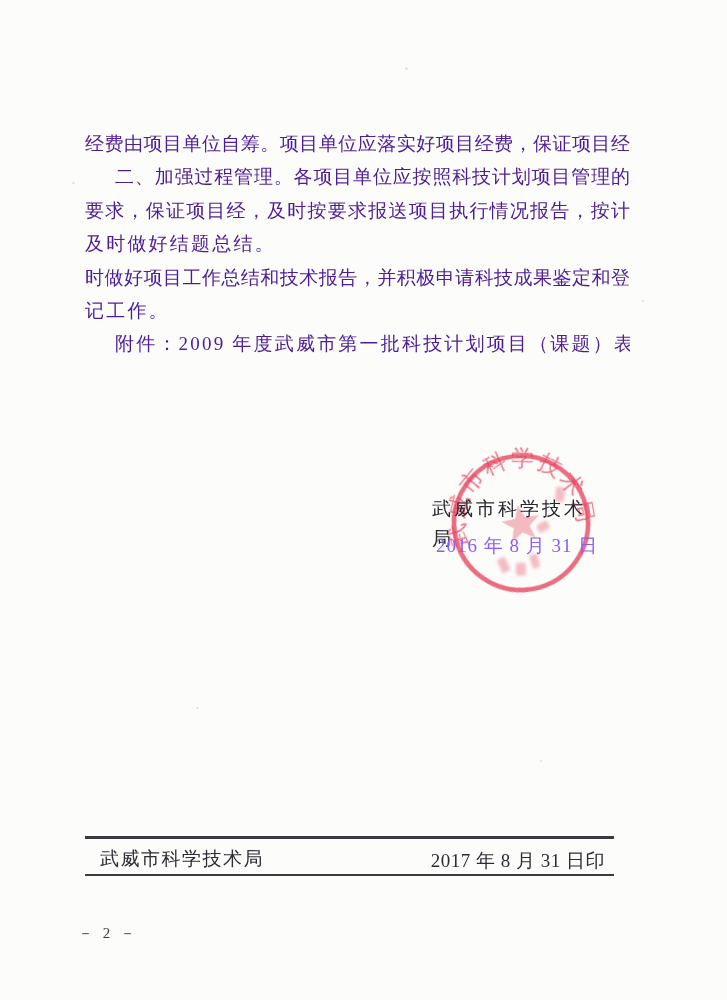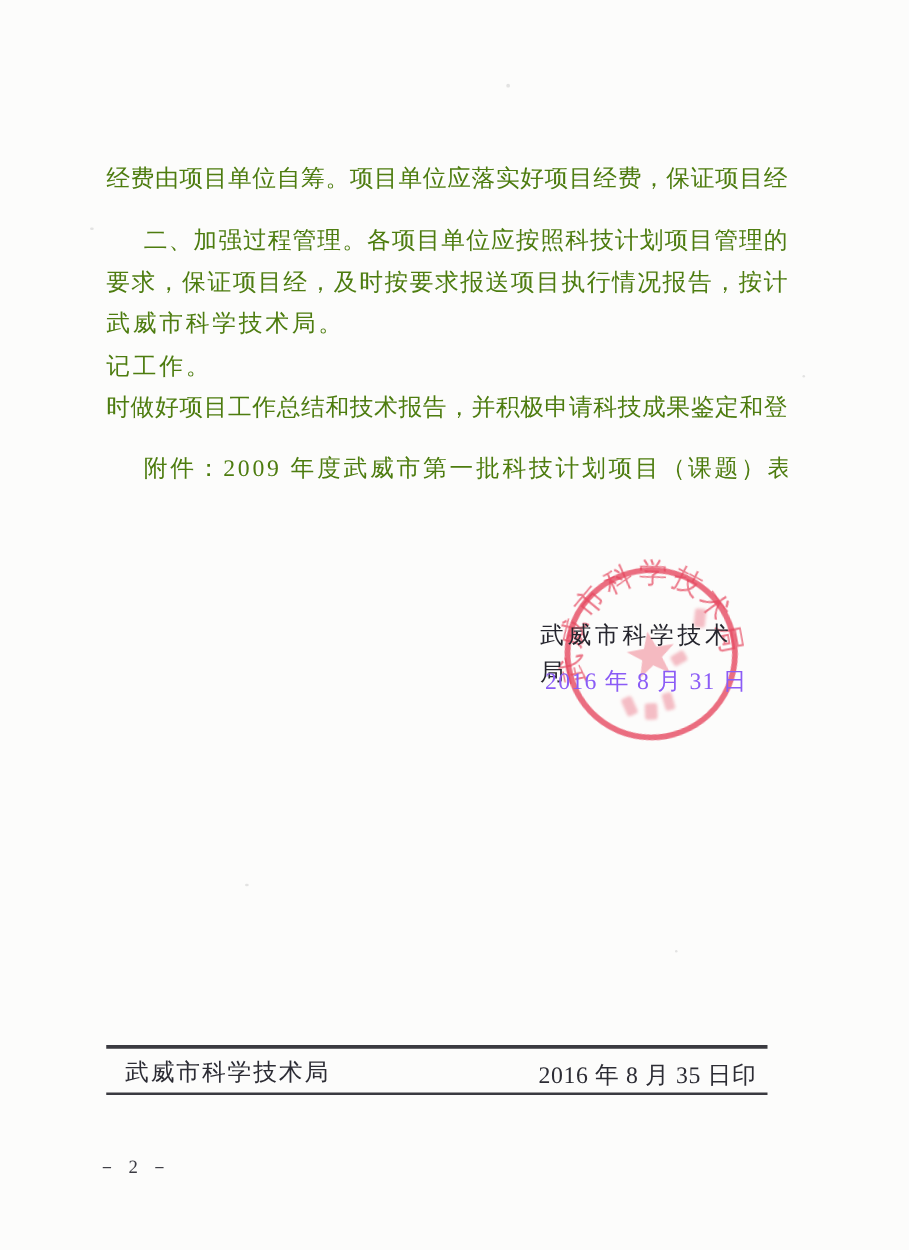--- a/index.html
+++ b/index.html
@@ -8,29 +8,29 @@
     background:#fcfcfb;
     font-family:"Liberation Serif","DejaVu Serif",serif;
     color:#2b2b32;
   }
   .page{position:absolute;inset:0;}
 
   
   .doc-body{
     position:absolute;left:85px;top:127px;width:545px;
     font-size:19px;line-height:33.4px;
-    color:#4d7c0f;
+    color:#4c1d95;
   }
   .para{margin:0;padding:0;}
   .line{height:33.4px;overflow:hidden;white-space:nowrap;}
   .line.fill{
     white-space:normal;
     text-align:justify;text-align-last:justify;
   }
-  .line.indent{padding-left:30px;margin-top:16px;}
+  .line.indent{padding-left:30px;}
   .line.partial{letter-spacing:2.2px;}
 
   
   .sig-org{
     position:absolute;left:432px;top:494px;width:151px;height:30px;
     font-size:19px;line-height:30px;z-index:3;
     text-align:justify;text-align-last:justify;color:#26262e;
   }
   .sig-date{
     position:absolute;left:436px;top:531px;width:140px;height:30px;
@@ -82,26 +82,26 @@
 
   <div class="doc-body">
 
     <div class="para">
       <div class="line fill">经费由项目单位自筹。项目单位应落实好项目经费，保证项目经</div>
     </div>
 
     <div class="para">
       <div class="line fill indent">二、加强过程管理。各项目单位应按照科技计划项目管理的</div>
       <div class="line fill">要求，保证项目经，及时按要求报送项目执行情况报告，按计</div>
-      <div class="line partial">武威市科学技术局。</div>
+      <div class="line partial">及时做好结题总结。</div>
     </div>
 
     <div class="para">
+      <div class="line fill">时做好项目工作总结和技术报告，并积极申请科技成果鉴定和登</div>
       <div class="line partial">记工作。</div>
-      <div class="line fill">时做好项目工作总结和技术报告，并积极申请科技成果鉴定和登</div>
     </div>
 
     <div class="para">
       <div class="line partial indent">附件：2009 年度武威市第一批科技计划项目（课题）表</div>
     </div>
 
   </div>
 
   <svg class="seal" viewBox="0 0 170 170" xmlns="http://www.w3.org/2000/svg">
     <defs>
@@ -132,21 +132,21 @@
       <rect x="124" y="56" width="9" height="15" rx="2" transform="rotate(16 128 63)"></rect>
       <rect x="100" y="88" width="12" height="9" rx="2" transform="rotate(-20 106 92)"></rect>
     </g>
   </svg>
 
   <div class="sig-org">武威市科学技术局</div>
   <div class="sig-date">2016 年 8 月 31 日</div>
 
   <div class="footer-rule-top"></div>
   <div class="footer-issuer">武威市科学技术局</div>
-  <div class="footer-printdate">2016 年 8 月 35 日印</div>
+  <div class="footer-printdate">2017 年 8 月 31 日印</div>
   <div class="footer-rule-bottom"></div>
 
   <div class="page-number">－ 2 －</div>
 
   <div class="speckle" style="left:405px;top:67px;width:3px;height:3px;"></div>
   <div class="speckle" style="left:72px;top:182px;width:3px;height:2px;"></div>
   <div class="speckle" style="left:642px;top:300px;width:2px;height:2px;"></div>
   <div class="speckle" style="left:196px;top:707px;width:3px;height:2px;"></div>
   <div class="speckle" style="left:540px;top:760px;width:2px;height:2px;"></div>
 

